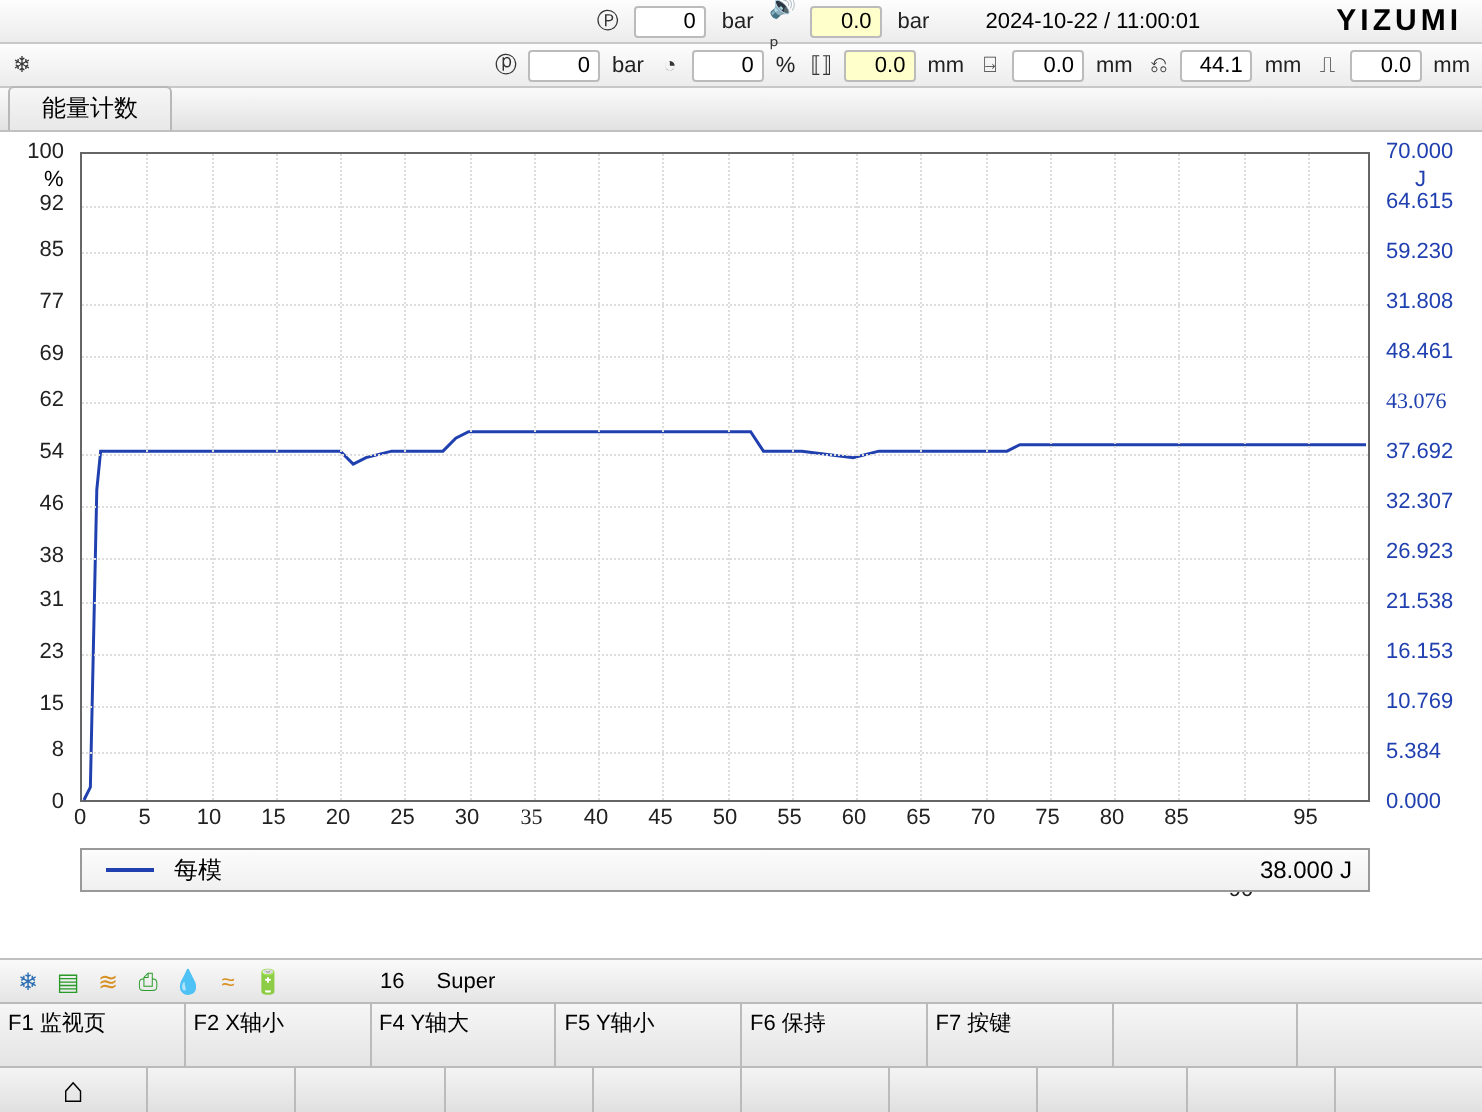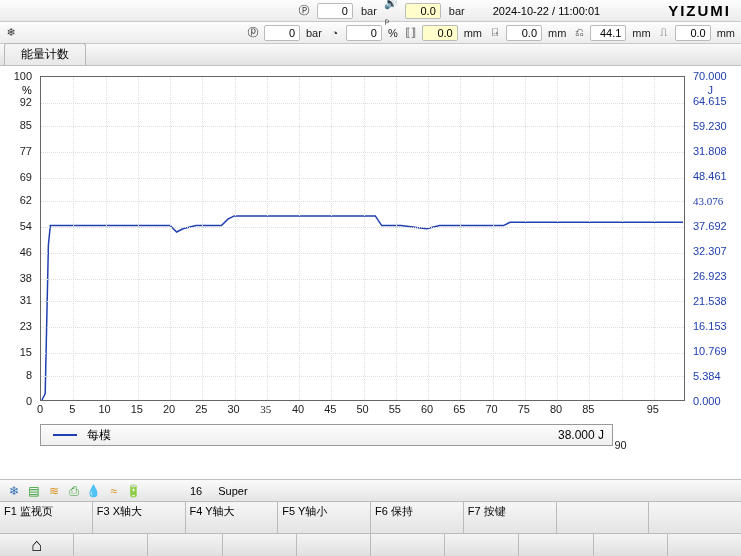--- a/index.html
+++ b/index.html
@@ -29,21 +29,21 @@
   .axis-left { position:absolute; left:0; top:10px; width:36px; height:325px; font-size:11px; color:#222; }
   .axis-left .tick { position:absolute; right:4px; transform:translateY(-50%); text-align:right; }
   .axis-right { position:absolute; right:2px; top:10px; width:50px; height:325px; font-size:11px; color:#2040b0; }
   .axis-right .tick { position:absolute; left:4px; transform:translateY(-50%); }
   .axis-bottom { position:absolute; left:40px; top:337px; width:645px; height:16px; font-size:11px; color:#222; }
   .axis-bottom .tick { position:absolute; transform:translateX(-50%); }
   .left-unit { position:absolute; left:22px; top:18px; font-size:11px; }
   .right-unit { position:absolute; right:28px; top:18px; font-size:11px; color:#2040b0; }
   svg.series { position:absolute; left:0; top:0; width:100%; height:100%; overflow:visible; }
   
-  .legend { position:absolute; left:40px; top:358px; width:573px; height:22px; border:1px solid #999; display:flex; align-items:center; background:linear-gradient(#fcfcfc,#f0f0f0); padding:0 8px; font-size:12px; }
+  .legend { position:absolute; left:40px; top:358px; width:645px; height:22px; border:1px solid #999; display:flex; align-items:center; background:linear-gradient(#fcfcfc,#f0f0f0); padding:0 8px; font-size:12px; }
   .legend .swatch { width:24px; height:0; border-top:2px solid #2040b0; margin:0 10px 0 4px; }
   .legend .val { margin-left:auto; }
   
   
   .toolbar { height:22px; background:linear-gradient(#fafafa,#e5e5e5); border-top:1px solid #c0c0c0; display:flex; align-items:center; gap:4px; padding:0 6px; font-size:11px; }
   .tico { width:16px; height:16px; display:inline-flex; align-items:center; justify-content:center; font-size:12px; }
   .c-green{color:#2a9b2a;} .c-blue{color:#2a6db0;} .c-orange{color:#d89020;}
   
   
   .fkeys { height:32px; background:linear-gradient(#f6f6f6,#e4e4e4); border-top:1px solid #bbb; display:flex; }
@@ -205,21 +205,21 @@
   <span class="tico c-orange">≈</span>
   <span class="tico c-green">🔋</span>
   <span style="width:40px"></span>
   <span>16</span>
   <span style="width:8px"></span>
   <span>Super</span>
 </div>
 
 <div class="fkeys">
   <div class="fkey">F1 监视页</div>
-  <div class="fkey">F3 X轴大</div>
+  <div class="fkey">F2 X轴小</div>
   <div class="fkey">F4 Y轴大</div>
   <div class="fkey">F5 Y轴小</div>
   <div class="fkey">F6 保持</div>
   <div class="fkey">F7 按键</div>
   <div class="fkey"></div>
   <div class="fkey"></div>
 </div>
 
 <div class="homerow">
   <div class="homecell">

